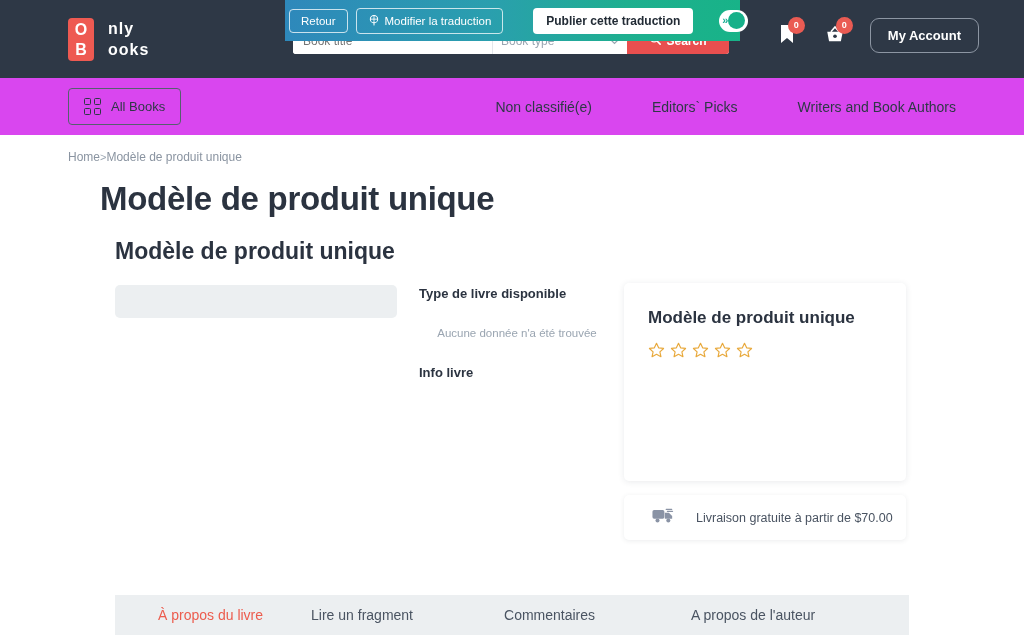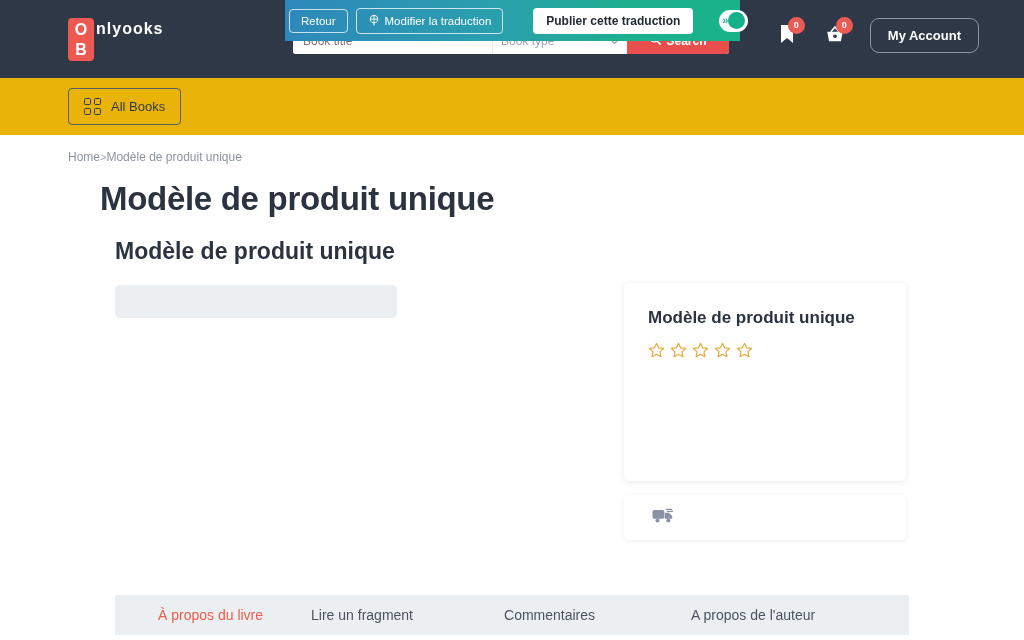--- a/index.html
+++ b/index.html
@@ -15,21 +15,21 @@
   .header {
     position: absolute; top:0; left:0; width:1024px; height:78px;
     background:#2e3846;
   }
   .logo { position:absolute; left:68px; top:18px; display:flex; align-items:flex-start; }
   .logo-block {
     width:26px; height:43px; background:#ee5a52; border-radius:4px;
     display:flex; flex-direction:column; align-items:center; justify-content:center;
   }
   .logo-block span { color:#fff; font-weight:bold; font-size:16px; line-height:20px; }
-  .logo-words { margin-left:2px; display:flex; }
+  .logo-words { margin-left:14px; display:flex; flex-direction:column; }
   .logo-words span {
     color:#fff; font-weight:bold; font-size:16px; line-height:21px; letter-spacing:1px;
   }
 
   
   .searchbar {
     position:absolute; left:293px; top:27px; width:436px; height:27px;
     display:flex; background:#fff; border-radius:3px; overflow:hidden;
   }
   .search-title {
@@ -80,21 +80,21 @@
     margin-left:18px; width:42px; height:22px; border-radius:11px; background:#fff;
     display:flex; align-items:center; justify-content:space-between; padding:0 3px;
     position:relative;
   }
   .tb-toggle .chev { font-size:11px; color:#1aae93; font-weight:bold; line-height:1; }
   .tb-toggle .knob { width:17px; height:17px; border-radius:50%; background:#16b089; }
 
   
   .navbar {
     position:absolute; top:78px; left:0; width:1024px; height:57px;
-    background:#eab308; display:flex; align-items:center;
+    background:#d946ef; display:flex; align-items:center;
   }
   .all-books {
     margin-left:68px; border:1px solid #55606e; border-radius:4px; background:transparent;
     padding:9px 15px; display:flex; align-items:center; gap:10px;
     font-size:13px; color:#2e3846; font-family:"Liberation Sans", sans-serif;
   }
   .grid-icon { display:grid; grid-template-columns:7px 7px; grid-template-rows:7px 7px; gap:3px; }
   .grid-icon i { display:block; border:1.6px solid #2e3846; border-radius:1.5px; }
   .nav-links { margin-left:auto; display:flex; align-items:center; gap:60px; padding-right:68px; }
   .nav-links a { font-size:14px; color:#2e3846; text-decoration:none; white-space:nowrap; }
@@ -242,33 +242,43 @@
   <div class="navbar">
     <button class="all-books">
       <span class="grid-icon">
           <i></i>
           <i></i>
           <i></i>
           <i></i>
         </span>
       <span>All Books</span>
     </button>
+    <div class="nav-links">
+      <a href="#">Non classifié(e)</a>
+      <a href="#">Editors` Picks</a>
+      <a href="#">Writers and Book Authors</a>
+    </div>
   </div>
 
   <div class="breadcrumb">
     <a href="#" style="color:#8a94a1;text-decoration:none;">Home</a>
     <span class="sep">&gt;</span>
     <span>Modèle de produit unique</span>
   </div>
 
   <h1 class="page-title">Modèle de produit unique</h1>
 
   <h2 class="prod-title">Modèle de produit unique</h2>
   <div class="gray-box"></div>
 
+  <div class="mid-col">
+    <div class="mid-label">Type de livre disponible</div>
+    <div class="mid-empty">Aucune donnée n'a été trouvée</div>
+    <div class="mid-label2">Info livre</div>
+  </div>
 
   <div class="prod-card">
     <h3>Modèle de produit unique</h3>
     <div class="stars">
       <span>
           <svg width="17" height="17" viewBox="0 0 20 20">
             <path d="M10 1.6l2.5 5.3 5.8.7-4.3 4 1.2 5.7L10 14.4 4.8 17.3 6 11.6 1.7 7.6l5.8-.7z" fill="none" stroke="#e8a93c" stroke-width="1.4" stroke-linejoin="round"></path>
           </svg>
         </span>
       <span>
@@ -297,20 +307,21 @@
   <div class="ship-box">
     <span>
       <svg width="22" height="16" viewBox="0 0 24 17">
         <rect x="0.5" y="2" width="13" height="9.5" rx="1.8" fill="#8a93a5"></rect>
         <path d="M14 5h4.4l3.6 3.6v3H14z" fill="#8a93a5"></path>
         <circle cx="6" cy="13.3" r="2.2" fill="#8a93a5"></circle>
         <circle cx="17.8" cy="13.3" r="2.2" fill="#8a93a5"></circle>
         <path d="M15.5 1.2h6M16.8 3.4h5.6" stroke="#8a93a5" stroke-width="1.4" stroke-linecap="round"></path>
       </svg>
     </span>
+    <span class="txt">Livraison gratuite à partir de $70.00</span>
   </div>
 
   <div class="tabs">
     <span class="tab active tab1">À propos du livre</span>
     <span class="tab tab2">Lire un fragment</span>
     <span class="tab tab3">Commentaires</span>
     <span class="tab tab4">A propos de l'auteur</span>
   </div>
 
 </div>

